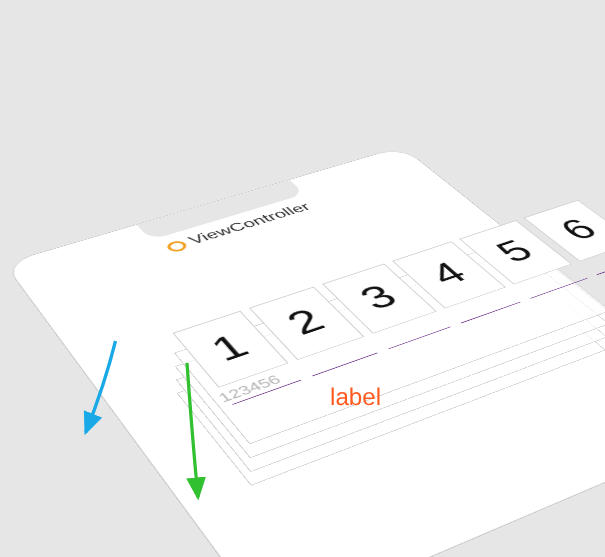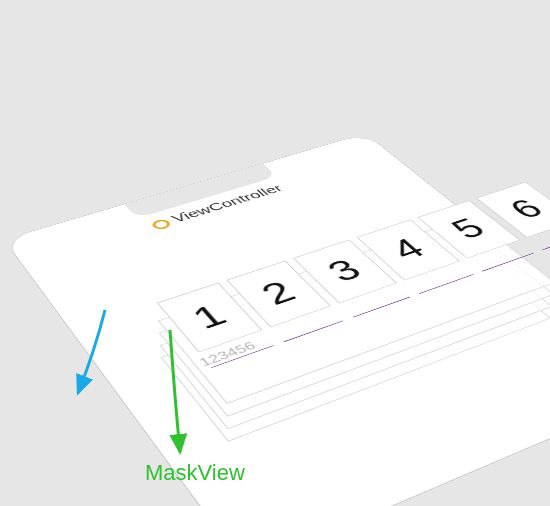--- a/index.html
+++ b/index.html
@@ -86,14 +86,14 @@
       <marker id="ah-blue" markerWidth="10" markerHeight="10" refX="6" refY="3" orient="auto">
         <path d="M0,0 L7,3 L0,6 Z" fill="#18a9e6"></path>
       </marker>
       <marker id="ah-green" markerWidth="10" markerHeight="10" refX="6" refY="3" orient="auto">
         <path d="M0,0 L7,3 L0,6 Z" fill="#30c030"></path>
       </marker>
     </defs>
     <path d="M105,310 Q95,350 78,393" stroke="#18a9e6" stroke-width="3" fill="none" marker-end="url(#ah-blue)"></path>
     <path d="M170,330 Q175,400 180,452" stroke="#30c030" stroke-width="3" fill="none" marker-end="url(#ah-green)"></path>
   </svg>
-  <div class="tag tag-mv">MaskView</div>
+  <div class="tag tag-lb">label</div>
 </div>
 
 </body></html>

